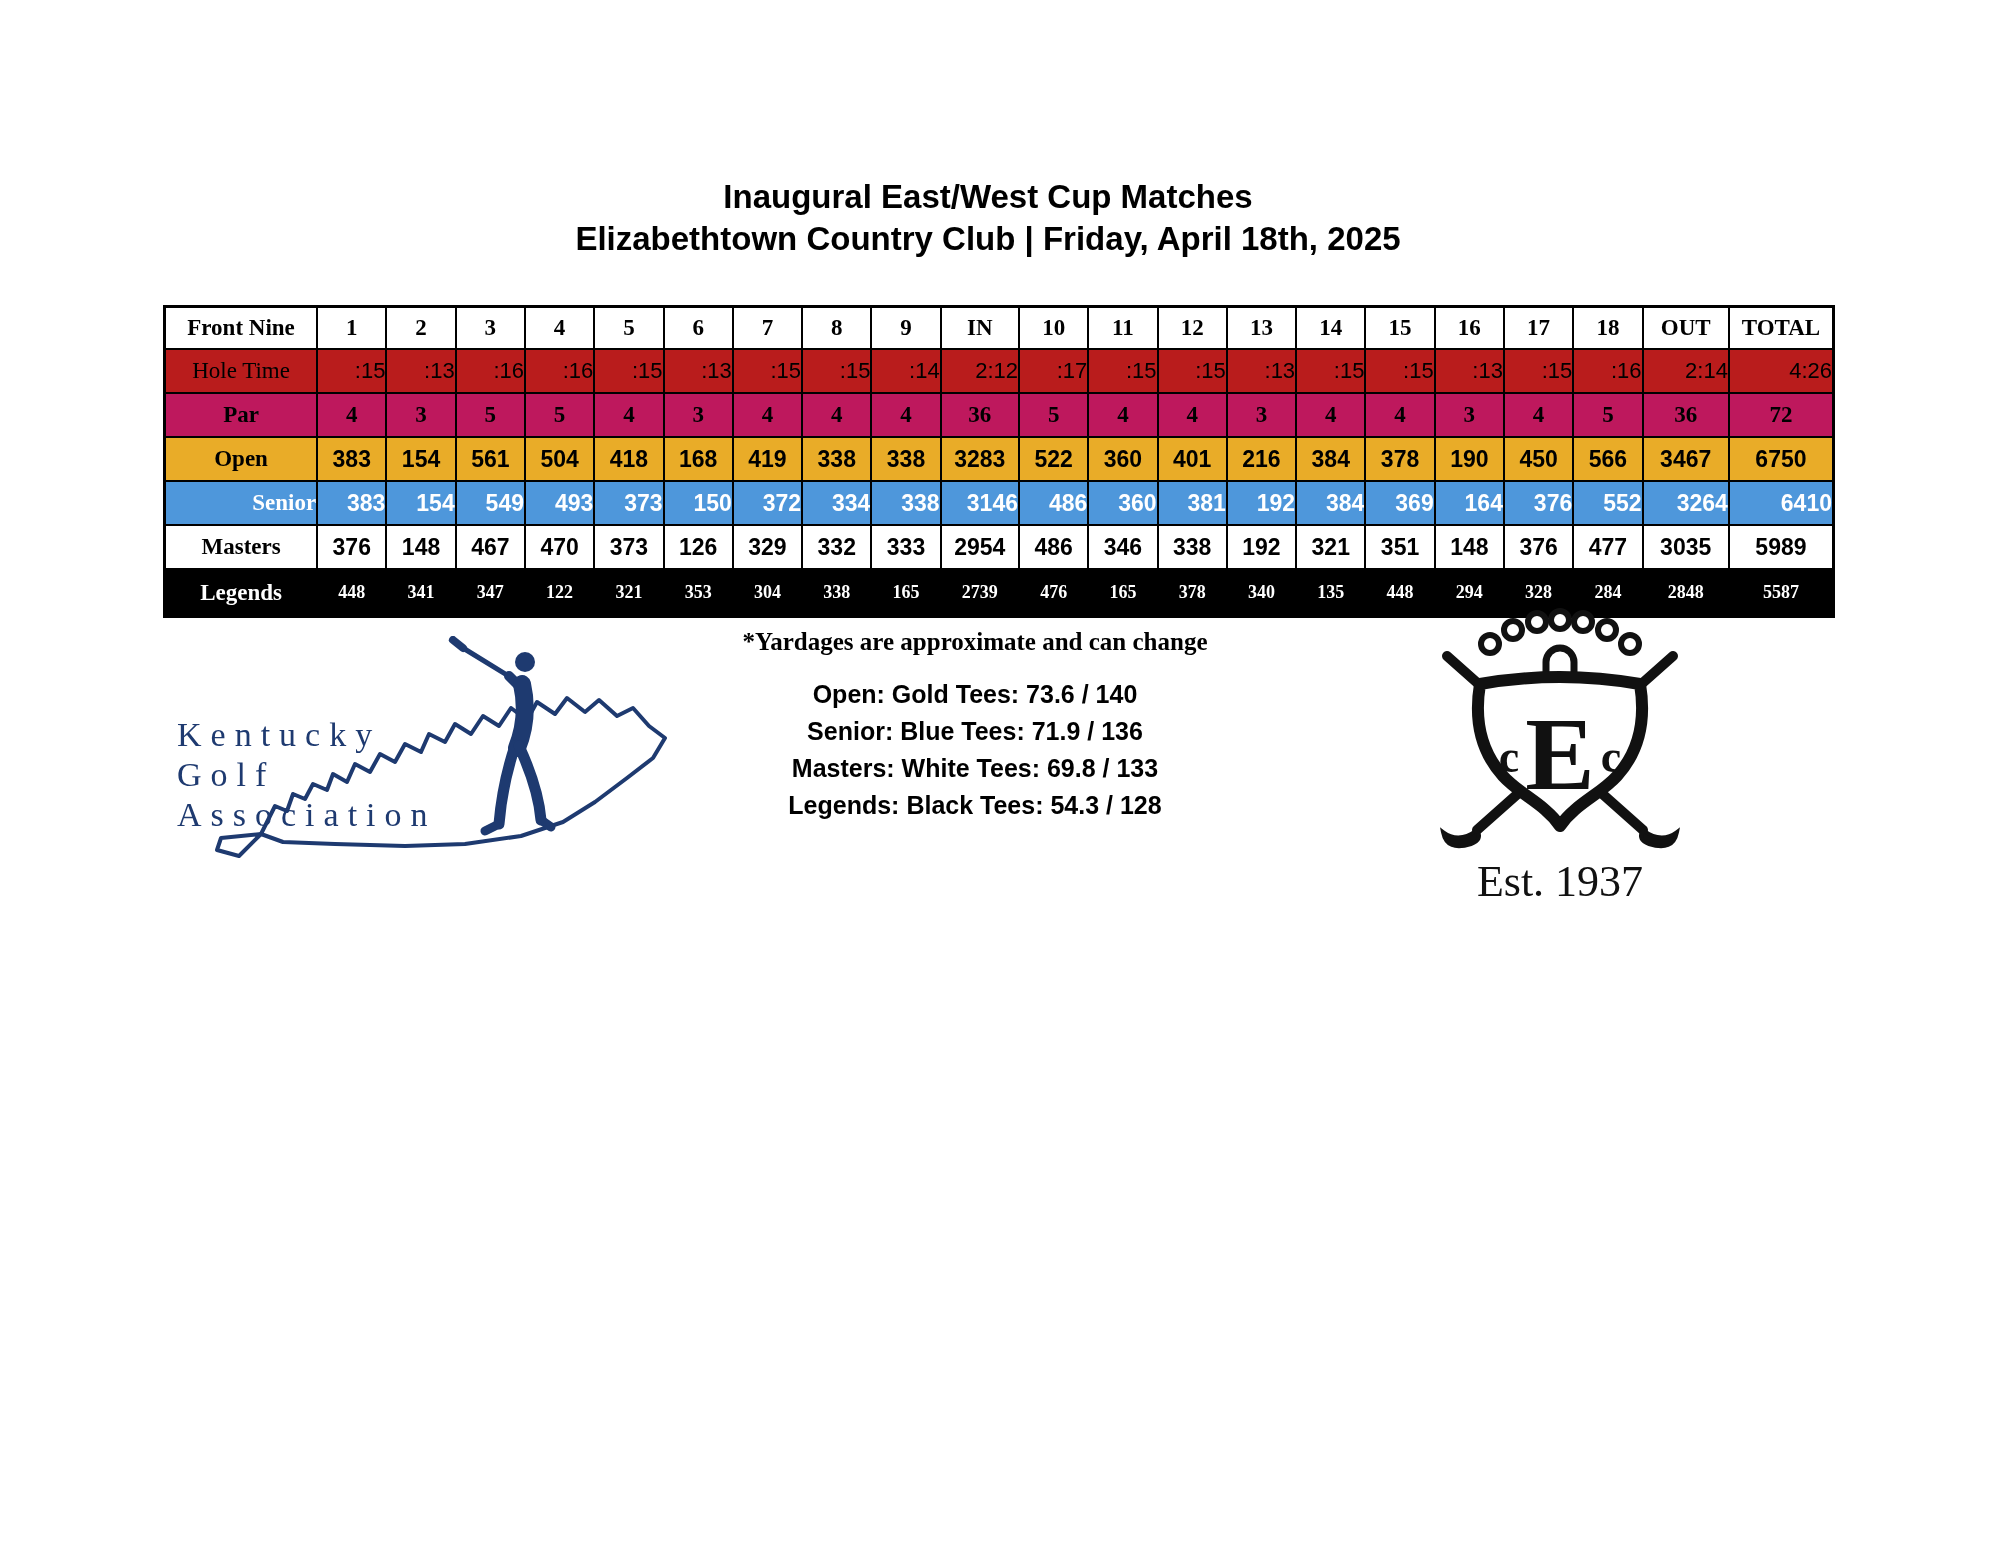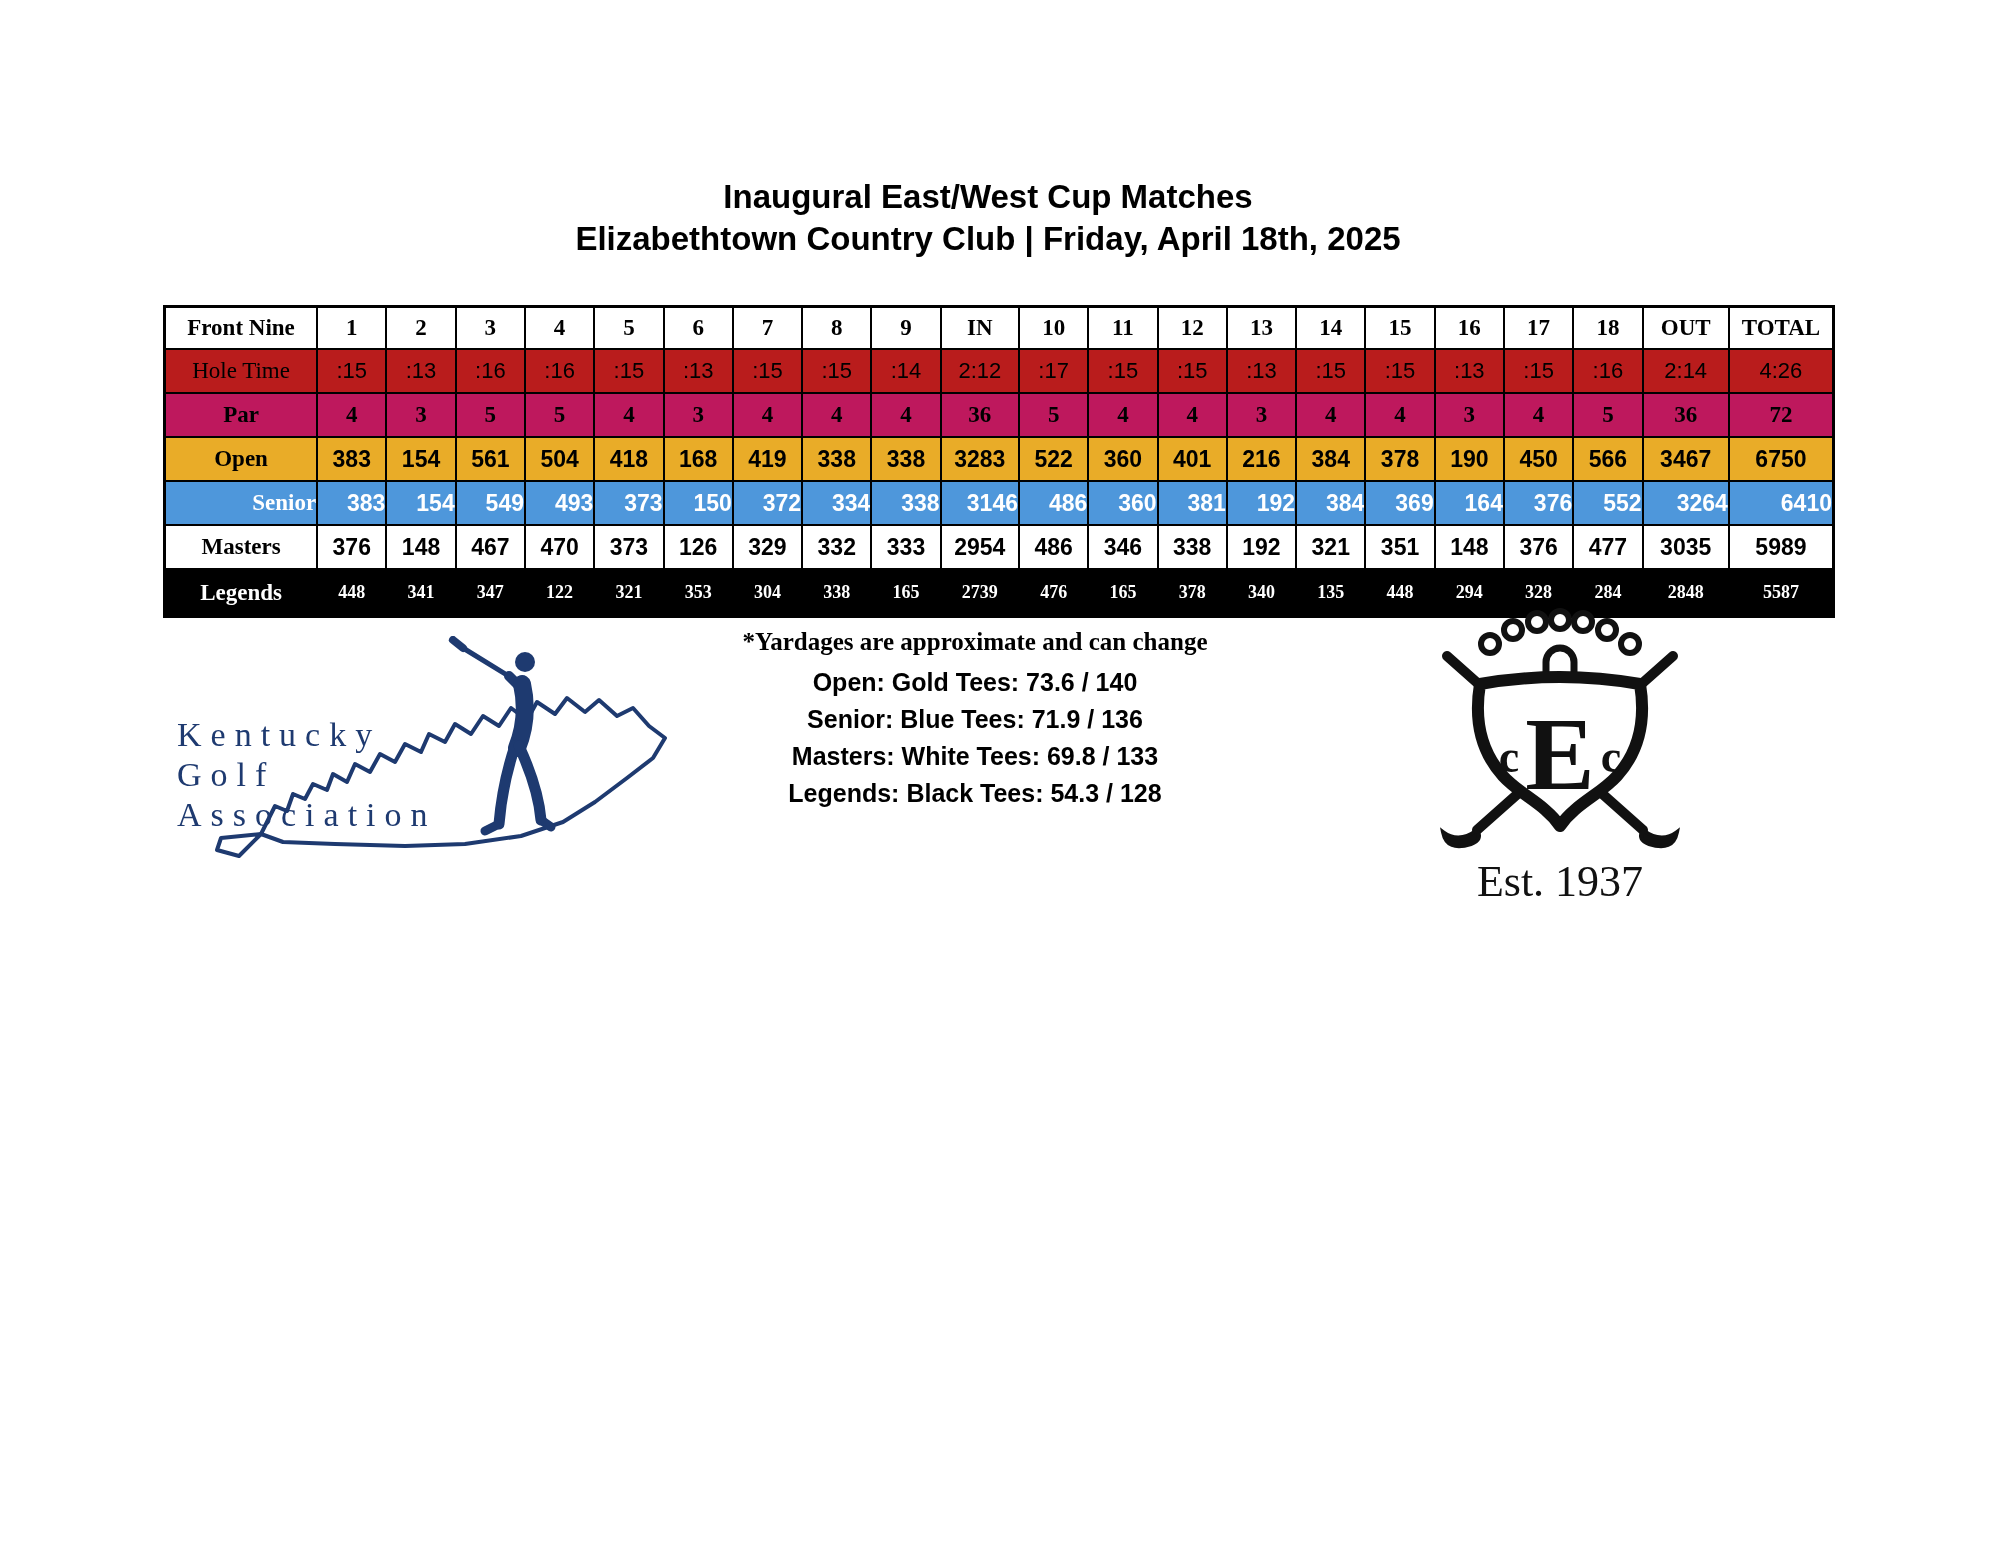--- a/index.html
+++ b/index.html
@@ -9,35 +9,35 @@
     font-family:"Liberation Sans",sans-serif;font-weight:bold;font-size:33px;color:#000;line-height:42px;padding-left:48px;}
 
   .scorecard{position:absolute;left:163px;top:305px;}
   table{border-collapse:collapse;table-layout:fixed;width:1672px;border:3px solid #000;}
   th,td{border:2px solid #000;text-align:center;vertical-align:middle;padding:0;overflow:hidden;white-space:nowrap;}
   thead th{font-family:"Liberation Serif",serif;font-weight:bold;font-size:23px;height:40px;background:#fff;}
   td{height:42px;}
   td.label{font-family:"Liberation Serif",serif;font-weight:bold;font-size:23px;}
   .row-holetime td{background:#b91c1c;}
   .row-holetime td.label{font-weight:normal;}
-  .row-holetime td.val{font-family:"Liberation Sans",sans-serif;font-size:22px;}
+  .row-holetime td.val{font-family:"Liberation Sans",sans-serif;font-size:22px;text-align:right;}
   .row-par td{background:#be185d;}
   .row-par td.val{font-family:"Liberation Serif",serif;font-weight:bold;font-size:23px;}
   .row-open td{background:#e9ac28;}
   .row-open td.val{font-family:"Liberation Sans",sans-serif;font-weight:bold;font-size:23px;}
   .row-senior td{background:#4e97db;color:#fff;text-align:right;}
   .row-senior td.val{font-family:"Liberation Sans",sans-serif;font-weight:bold;font-size:23px;}
   .row-masters td{background:#fff;}
   .row-masters td.val{font-family:"Liberation Sans",sans-serif;font-weight:bold;font-size:23px;}
   .row-legends td{background:#000;color:#fff;border-color:#000;}
   .row-legends td.val{font-family:"Liberation Serif",serif;font-weight:bold;font-size:18px;}
   .row-legends td{height:45px;}
 
   .note-block{position:absolute;left:700px;top:628px;width:550px;text-align:center;color:#000;}
-  .note-disclaimer{font-family:"Liberation Serif",serif;font-weight:bold;font-size:25px;margin-bottom:8px;}
+  .note-disclaimer{font-family:"Liberation Serif",serif;font-weight:bold;font-size:25px;margin-bottom:20px;}
   .note-tee{font-family:"Liberation Sans",sans-serif;font-weight:bold;font-size:25px;line-height:37px;}
 
   .kga-logo{position:absolute;left:165px;top:636px;width:530px;height:240px;}
   .ecc-logo{position:absolute;left:1425px;top:604px;width:270px;height:310px;}
 </style>
 </head>
 <body>
 
 <div class="title-block">
   <div>Inaugural East/West Cup Matches</div>

